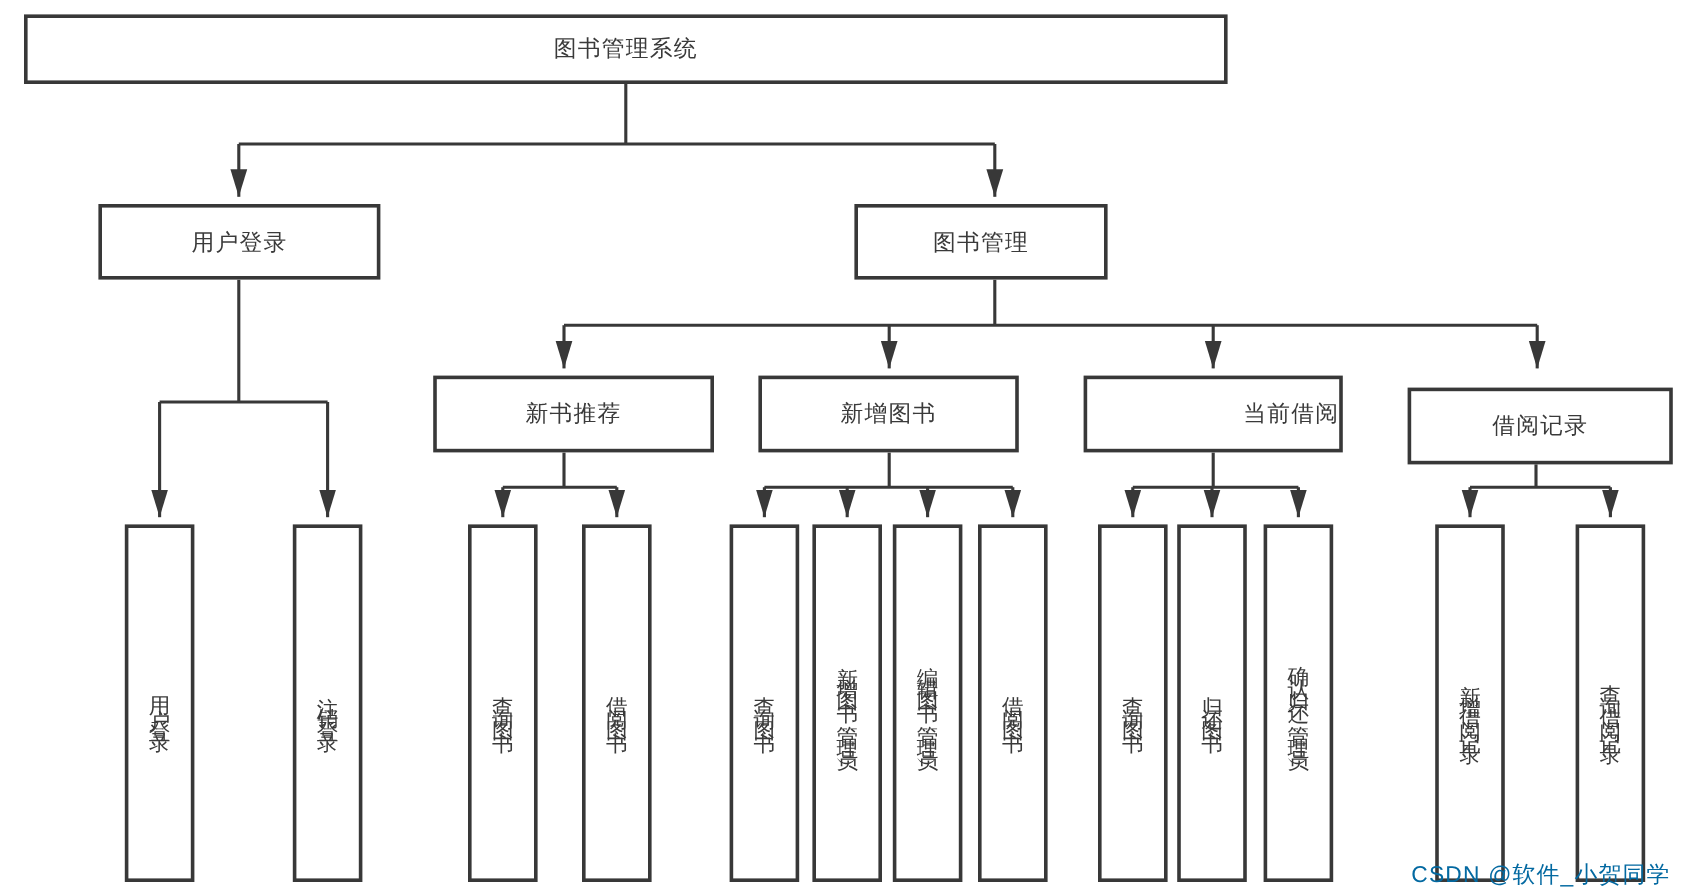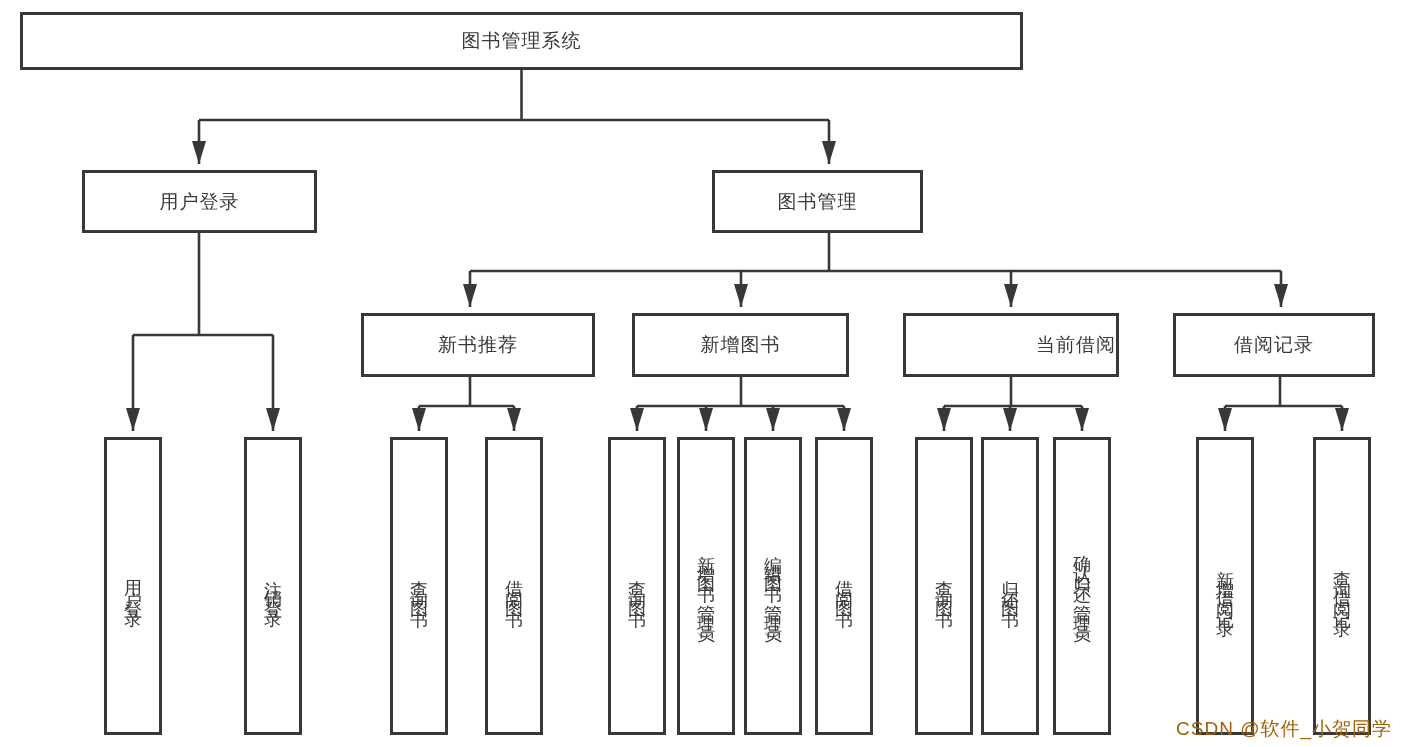--- a/index.html
+++ b/index.html
@@ -26,21 +26,21 @@
     text-orientation: mixed;
     font-size: 18px;
     line-height: 1;
     letter-spacing: 10px;
     white-space: nowrap;
   }
   .watermark {
     position: absolute;
     right: 13px; bottom: 5px;
     font-size: 19px;
-    color: #a16207;
+    color: #0369a1;
     letter-spacing: 1px;
     white-space: nowrap;
   }
 </style>
 </head>
 <body>
 
 <div class="stage">
 
   <svg class="wires" width="1405" height="747" viewBox="0 0 1405 747">
@@ -106,21 +106,21 @@
 
   <div class="node h-node" style="left:361px; top:313px; width:234px; height:64px;">
     <span>新书推荐</span>
   </div>
   <div class="node h-node" style="left:632px; top:313px; width:217px; height:64px;">
     <span>新增图书</span>
   </div>
   <div class="node h-node" style="left:903px; top:313px; width:216px; height:64px;justify-content:flex-end;">
     <span>当前借阅</span>
   </div>
-  <div class="node h-node" style="left:1173px; top:313px; width:202px; height:64px;">
+  <div class="node h-node" style="left:1173px; top:323px; width:221px; height:64px;">
     <span>借阅记录</span>
   </div>
 
   <div class="node v-node" style="left:104px; top:437px; width:58px; height:298px;">
     <span class="v-text">用户登录</span>
   </div>
   <div class="node v-node" style="left:244px; top:437px; width:58px; height:298px;">
     <span class="v-text">注销登录</span>
   </div>
 

